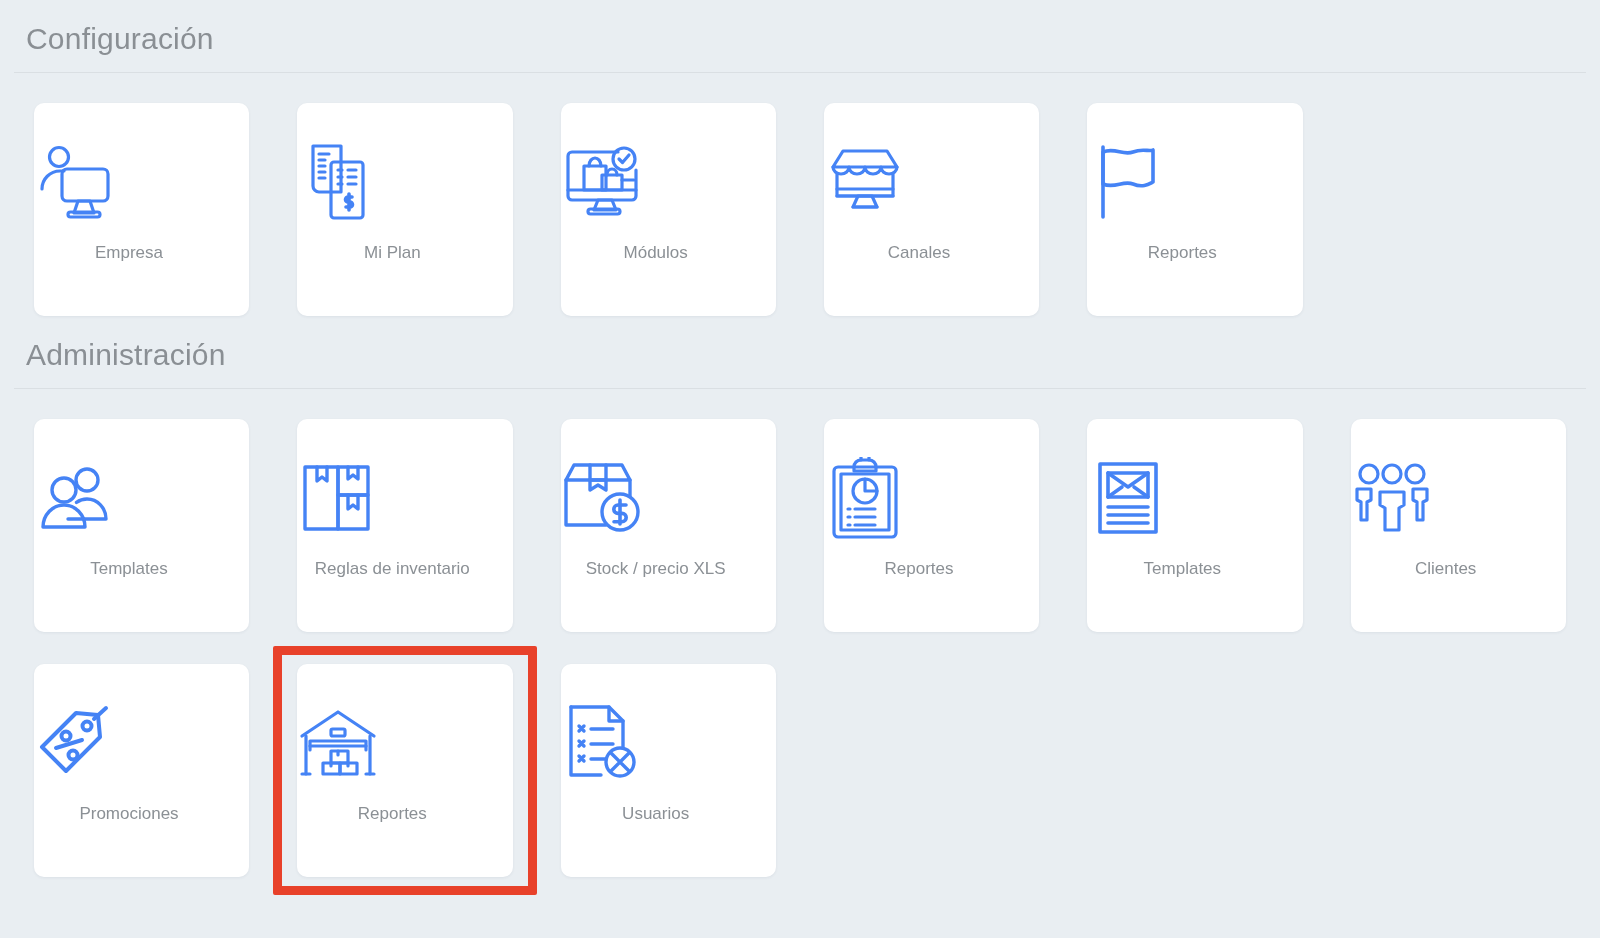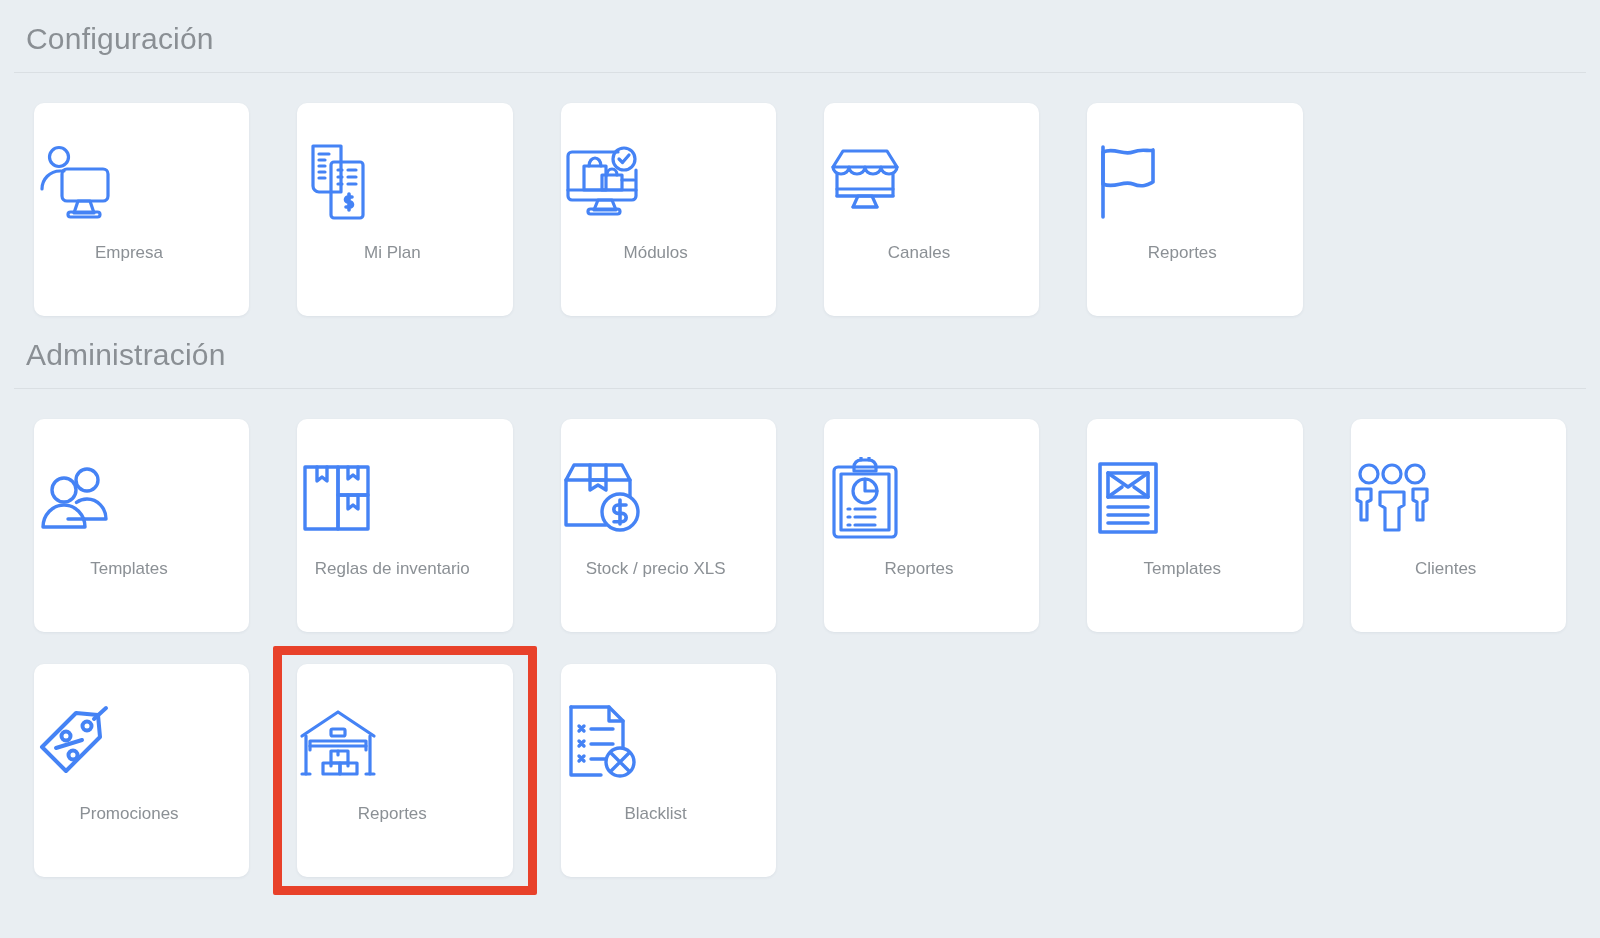--- a/index.html
+++ b/index.html
@@ -306,19 +306,19 @@
               <path d="M6 4h38l14 14v30"></path>
               <path d="M6 4v68h30"></path>
               <path d="M44 4v14h14"></path>
               <path d="M14 23l5 5M19 23l-5 5M26 26h22"></path>
               <path d="M14 38l5 5M19 38l-5 5M26 41h22"></path>
               <path d="M14 53l5 5M19 53l-5 5M26 56h22"></path>
               <circle cx="55" cy="59" r="14" fill="#fff"></circle>
               <path d="M46 50l18 18M64 50L46 68"></path>
             </svg>
           </div>
-          <div class="card-label">Blacklist</div>
+          <div class="card-label">Usuarios</div>
         </div>
       </div>
 
     </div>
   </div>
 </div>
 
 </body></html>

